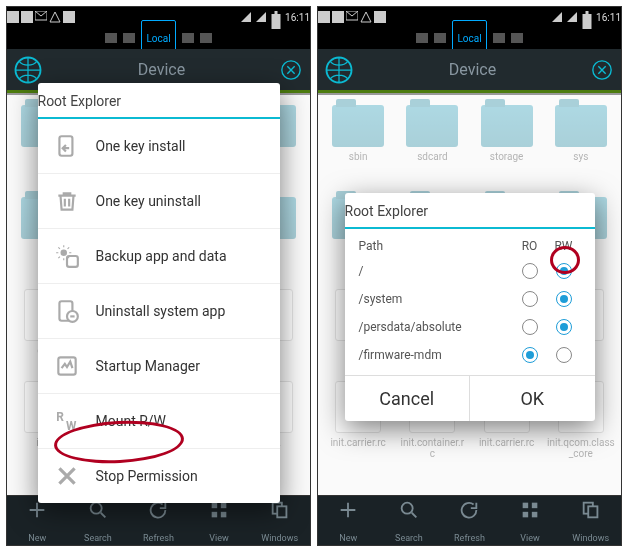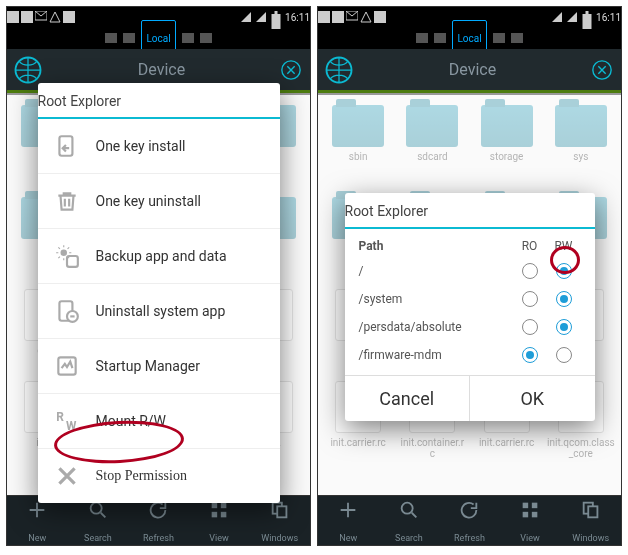--- a/index.html
+++ b/index.html
@@ -157,21 +157,21 @@
   .dlg-row {
     display:flex;
     align-items:center;
     gap:14px;
     padding:12px 14px;
     font-size:14px;
     color:#333;
     border-bottom:1px solid #eee;
     position:relative;
   }
-  .dlg-row:last-child{border-bottom:none;font-family:Liberation Serif, serif;}
+  .dlg-row:last-child{border-bottom:none;}
   .dlg-ic { width:30px; height:30px; display:flex; align-items:center; justify-content:center; color:#aaa;}
   .red-circle {
     position:absolute;
     border:3px solid #b00020;
     border-radius:50%;
     pointer-events:none;
     z-index:20;
   }
   .rc1 { 
     left: 16px; top: 338px;
@@ -182,21 +182,21 @@
   .dlg2 {
     top: 186px;
     width: 250px;
   }
   .path-head {
     display:flex;
     font-size:12px;
     color:#555;
     padding:10px 14px 4px;
   }
-  .path-head .lbl{flex:1;font-weight:bold;}
+  .path-head .lbl{flex:1;}
   .path-head .col{width:34px; text-align:center;}
   .path-row {
     display:flex;
     align-items:center;
     padding:6px 14px;
     font-size:12px;
     color:#555;
   }
   .path-row .p{flex:1;}
   .radio {

